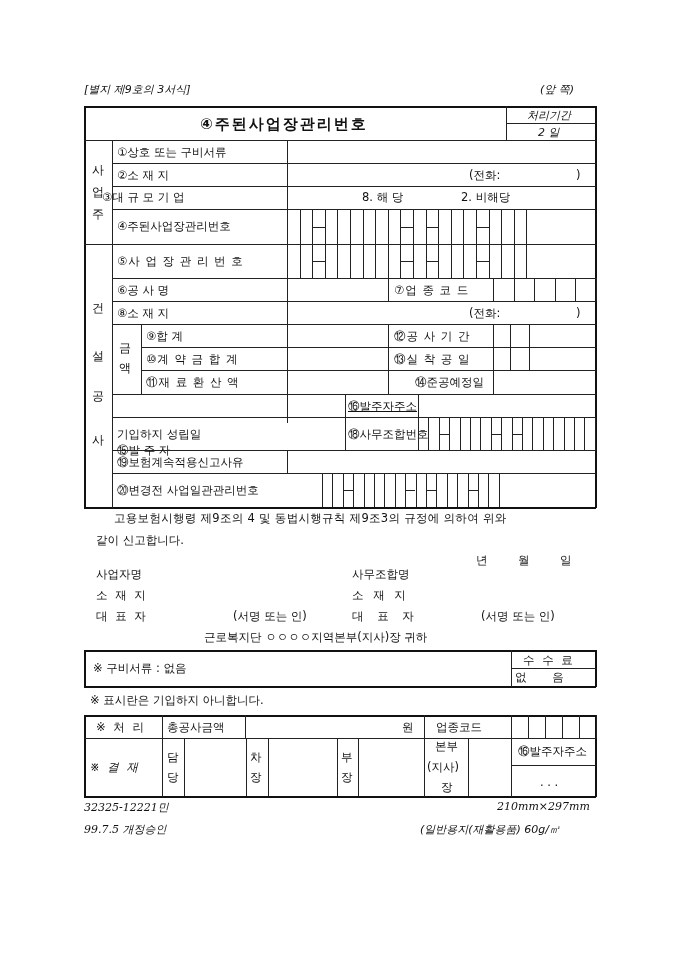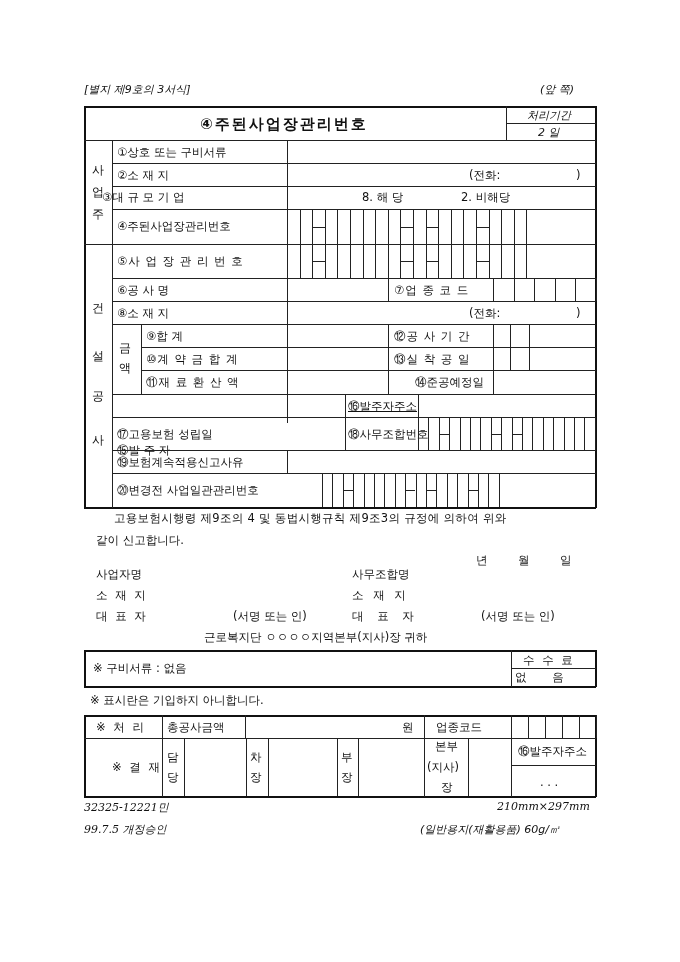--- a/index.html
+++ b/index.html
@@ -174,21 +174,21 @@
   <div class="ln h" style="left:112px;top:394px;width:484px;"></div>
 
   <div class="abs lbl" style="left:117px;top:399px;margin-top:44px;"><span style="display:inline-block;width:165px;">⑮발 주 자</span></div>
   <div class="abs" style="left:290px;top:395px;width:53px;height:21px;"></div>
   <div class="ln v" style="left:345px;top:394px;height:56px;"></div>
   <div class="abs lbl" style="left:348px;top:399px;text-decoration:underline;">⑯발주자주소</div>
   <div class="ln v" style="left:418px;top:394px;height:56px;"></div>
   <div class="abs" style="left:420px;top:395px;width:174px;height:21px;"></div>
   <div class="ln h" style="left:112px;top:417px;width:484px;"></div>
 
-  <div class="abs lbl" style="left:117px;top:427px;">⑰고용보험 성립일</div>
+  <div class="abs lbl" style="left:117px;top:427px;">기입하지 성립일</div>
   <div class="abs" style="left:290px;top:418px;width:53px;height:31px;"></div>
   <div class="abs lbl" style="left:348px;top:427px;">⑱사무조합번호</div>
   <div id="grid18" class="abs" style="left:418px;top:417px;width:178px;height:33px;">
       <div class="ln v" style="left: 0px; top: 0px; height: 33px;"></div>
       <div class="ln v" style="left: 10px; top: 0px; height: 33px;"></div>
       <div class="ln v" style="left: 21px; top: 0px; height: 33px;"></div>
       <div class="ln v" style="left: 31px; top: 0px; height: 33px;"></div>
       <div class="ln v" style="left: 42px; top: 0px; height: 33px;"></div>
       <div class="ln v" style="left: 52px; top: 0px; height: 33px;"></div>
       <div class="ln v" style="left: 62px; top: 0px; height: 33px;"></div>
@@ -289,21 +289,21 @@
   <div class="ln v" style="left:511px;top:715px;height:82px;"></div>
   <div id="gridOffice" class="abs" style="left:511px;top:715px;width:85px;height:23px;">
       <div class="ln v" style="left: 0px; top: 0px; height: 23px;"></div>
       <div class="ln v" style="left: 17px; top: 0px; height: 23px;"></div>
       <div class="ln v" style="left: 34px; top: 0px; height: 23px;"></div>
       <div class="ln v" style="left: 51px; top: 0px; height: 23px;"></div>
       <div class="ln v" style="left: 68px; top: 0px; height: 23px;"></div>
       <div class="ln v" style="left: 85px; top: 0px; height: 23px;"></div>
     </div>
 
-  <div class="abs lbl" style="left:112px;top:760px;word-spacing:4px;">※ 결 재</div>
+  <div class="abs lbl" style="left:90px;top:760px;word-spacing:4px;font-style:italic;">※ 결 재</div>
   <div class="ln v" style="left:184px;top:738px;height:58px;"></div>
   <div class="abs lbl" style="left:167px;top:750px;">담</div>
   <div class="abs lbl" style="left:167px;top:770px;">당</div>
   <div class="abs" style="left:186px;top:739px;width:58px;height:56px;"></div>
   <div class="ln v" style="left:246px;top:738px;height:58px;"></div>
   <div class="ln v" style="left:268px;top:738px;height:58px;"></div>
   <div class="abs lbl" style="left:250px;top:750px;">차</div>
   <div class="abs lbl" style="left:250px;top:770px;">장</div>
   <div class="abs" style="left:270px;top:739px;width:66px;height:56px;"></div>
   <div class="ln v" style="left:337px;top:738px;height:58px;"></div>

